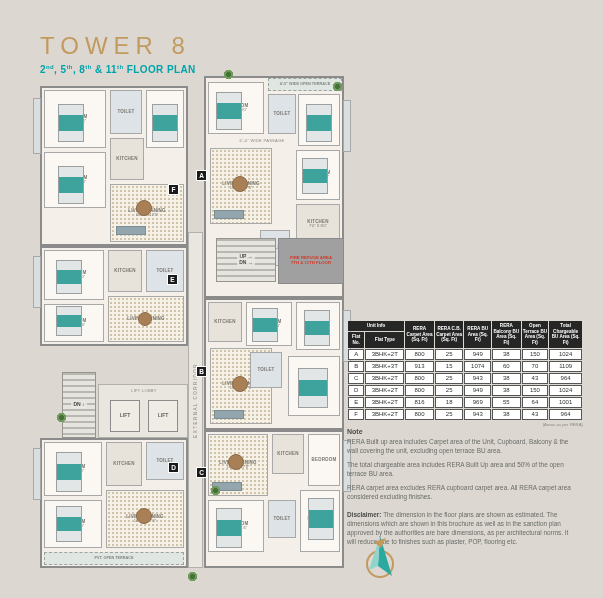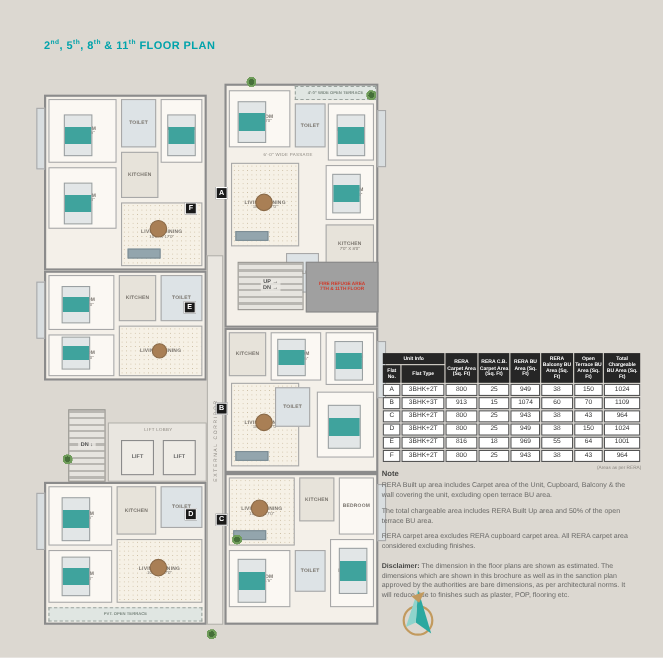--- a/index.html
+++ b/index.html
@@ -58,20 +58,21 @@
   #notes b{color:#4a4a48;}
 
   #compass{position:absolute;left:354px;top:532px;}
 </style>
 </head>
 <body>
 
 <div id="page">
 
   <div id="hdr">
+    <div id="title">TOWER 8</div>
     <div id="subtitle">2<sup>nd</sup>, 5<sup>th</sup>, 8<sup>th</sup> &amp; 11<sup>th</sup> FLOOR PLAN</div>
   </div>
 
   <div id="plan">
       <div class="el unit" style="left: 40px; top: 86px; width: 148px; height: 160px;"></div>
       <div class="el unit" style="left: 204px; top: 76px; width: 140px; height: 222px;"></div>
       <div class="el unit" style="left: 40px; top: 246px; width: 148px; height: 100px;"></div>
       <div class="el unit" style="left: 204px; top: 298px; width: 140px; height: 132px;"></div>
       <div class="el unit" style="left: 40px; top: 438px; width: 148px; height: 130px;"></div>
       <div class="el unit" style="left: 204px; top: 430px; width: 140px; height: 138px;"></div>

